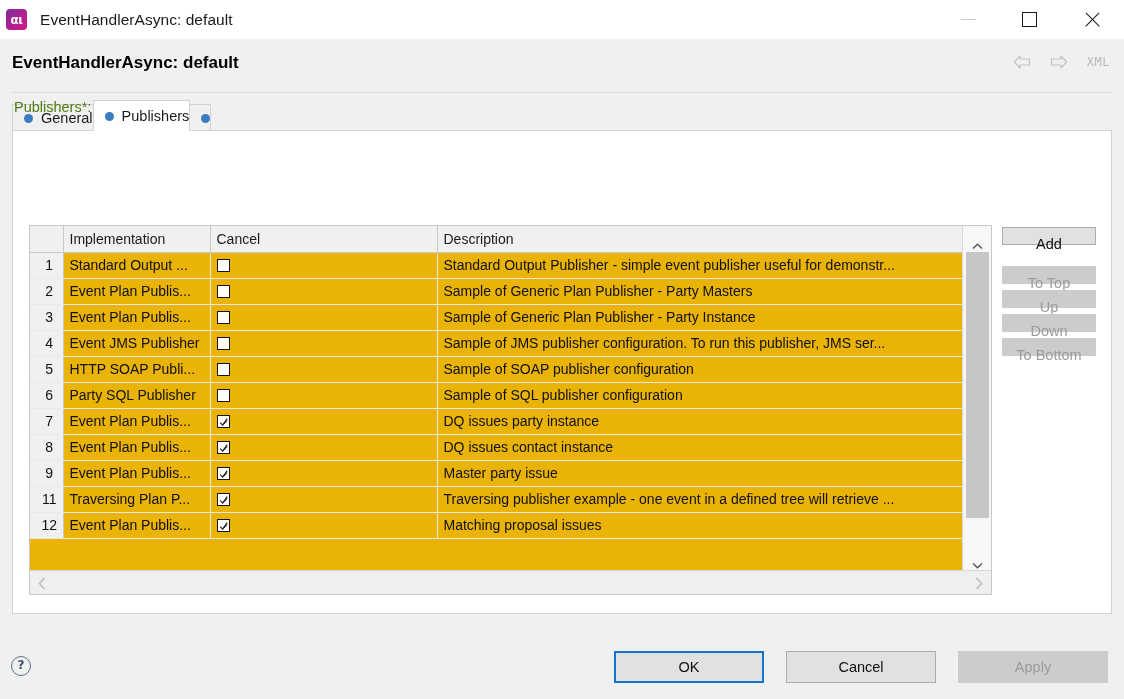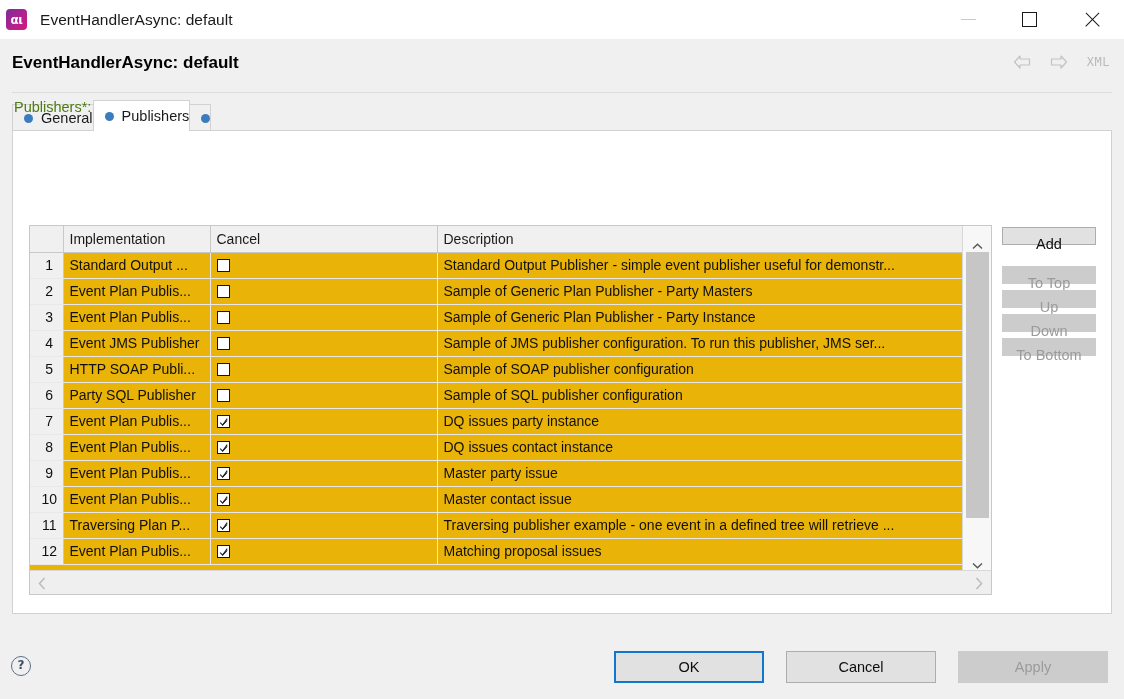--- a/index.html
+++ b/index.html
@@ -342,26 +342,20 @@
               <td class="enable"><span class="cbox on"></span></td>
               <td class="desc">DQ issues contact instance</td>
             </tr>
             <tr>
               <td class="num">9</td>
               <td class="impl">Event Plan Publis...</td>
               <td class="enable"><span class="cbox on"></span></td>
               <td class="desc">Master party issue</td>
             </tr>
             <tr>
-              <td class="num">10</td>
-              <td class="impl">Event Plan Publis...</td>
-              <td class="enable"><span class="cbox on"></span></td>
-              <td class="desc">Master contact issue</td>
-            </tr>
-            <tr>
               <td class="num">11</td>
               <td class="impl">Traversing Plan P...</td>
               <td class="enable"><span class="cbox on"></span></td>
               <td class="desc">Traversing publisher example - one event in a defined tree will retrieve ...</td>
             </tr>
             <tr>
               <td class="num">12</td>
               <td class="impl">Event Plan Publis...</td>
               <td class="enable"><span class="cbox on"></span></td>
               <td class="desc">Matching proposal issues</td>

